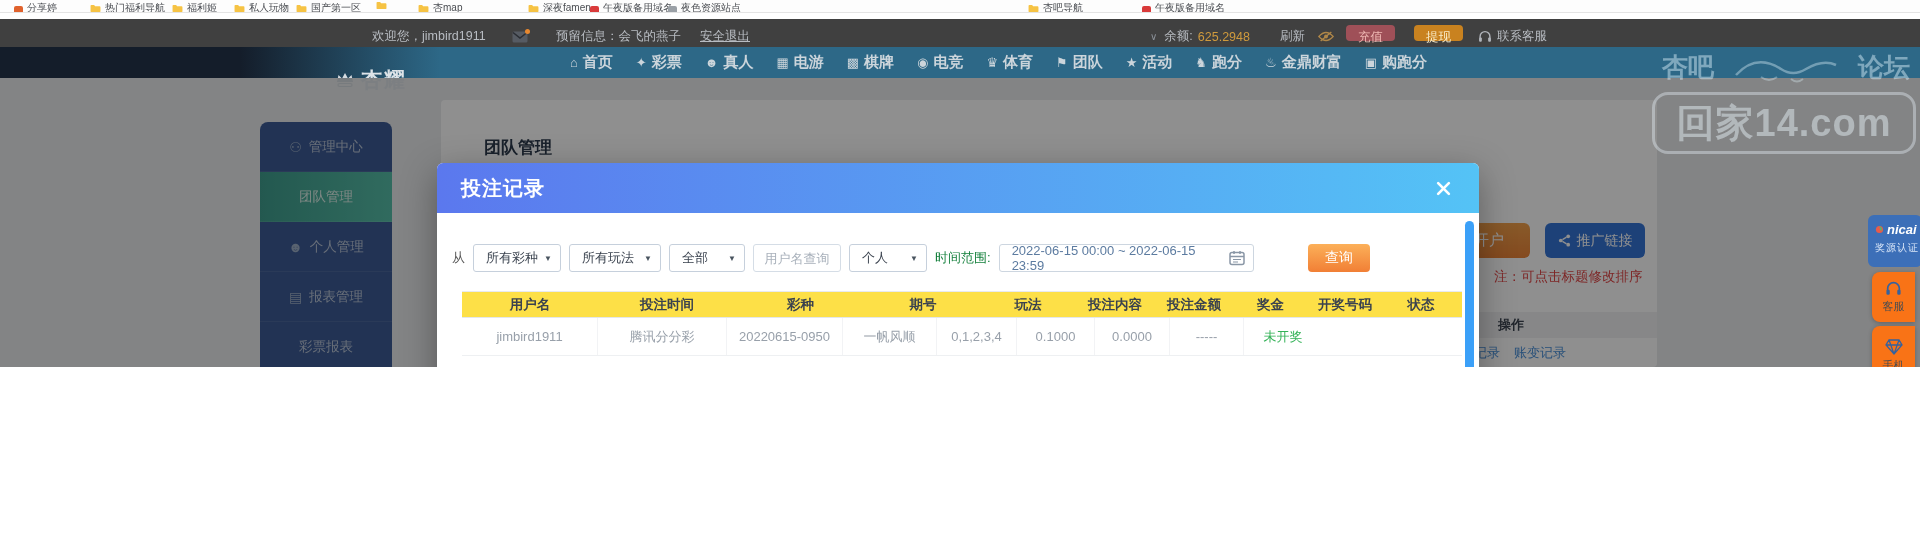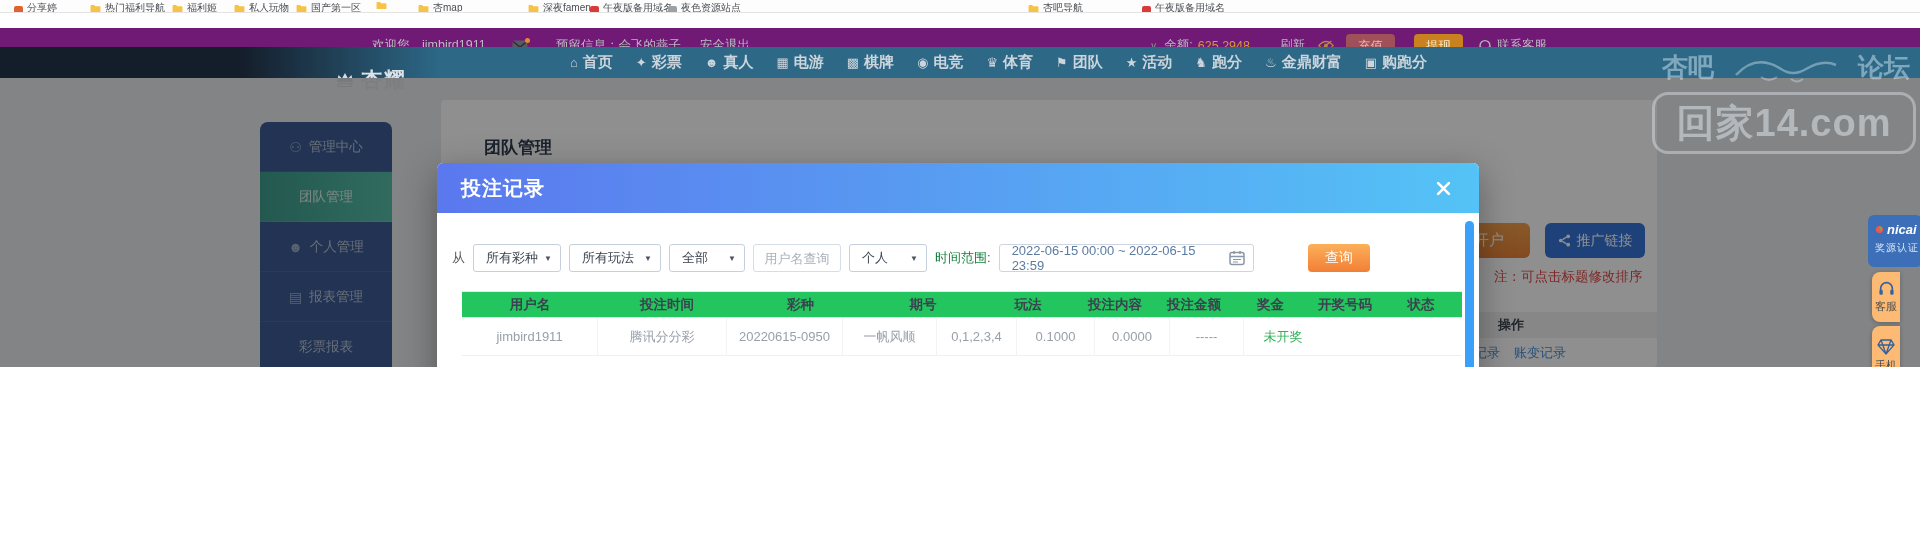--- a/index.html
+++ b/index.html
@@ -6,21 +6,21 @@
   #canvas{position:relative;width:1920px;height:548px;background:#ffffff;overflow:hidden;
     font-family:"Liberation Sans","DejaVu Sans",sans-serif;}
 
   
   #bookmarks-bar{position:absolute;top:0;left:0;width:100%;height:12px;background:#fdfdfd;
     border-bottom:1px solid #e4e4e4;overflow:hidden;z-index:5;}
   .bm-item{position:absolute;top:1px;display:flex;align-items:flex-end;gap:4px;font-size:10px;color:#4a4d52;white-space:nowrap;}
   .bm-site{width:9px;height:9px;border-radius:2px;flex:0 0 auto;}
 
   
-  #topbar{position:absolute;top:28px;left:0;width:100%;height:35px;background:#701a75;z-index:5;}
+  #topbar{position:absolute;top:19px;left:0;width:100%;height:35px;background:#404040;z-index:5;}
   #topbar .tb{position:absolute;top:0;height:35px;display:flex;align-items:center;gap:5px;
     font-size:12.5px;color:#b8bcc2;white-space:nowrap;}
   #logout-link{text-decoration:underline;cursor:pointer;}
   #balance-value{color:#cf9a3d;}
   #balance-caret{color:#8a9097;font-size:10px;margin-right:2px;}
   .tb-btn{border:none;border-radius:4px;height:16px;padding:4px 12px;font-size:12.5px;cursor:pointer;}
   #recharge-btn{background:#9f5058;color:#f0b9b4;}
   #withdraw-btn{background:#c9821f;color:#f9ecc9;}
   .env-wrap{position:relative;display:inline-block;width:16px;height:12px;}
   .env-dot{position:absolute;right:-2px;top:-2px;width:5px;height:5px;border-radius:50%;background:#e8882f;}
@@ -76,37 +76,37 @@
   .w1{width:88px}.w2{width:92px}.w3{width:76px}.w5{width:78px}
   #username-input{width:88px;height:28px;box-sizing:border-box;border:1px solid #d5dde6;border-radius:3px;
     font-size:13px;color:#333;text-align:center;font-family:inherit;}
   #username-input::placeholder{color:#a9b1bb;}
   #time-label{color:#15803d;}
   #date-input{width:255px;height:28px;box-sizing:border-box;border:1px solid #cdd6e0;border-radius:3px;
     display:flex;align-items:center;justify-content:space-between;padding:0 8px 0 12px;color:#5c7ba0;cursor:pointer;}
   #search-btn{position:absolute;left:871px;top:81px;width:62px;height:28px;border:none;border-radius:4px;
     background:linear-gradient(180deg,#fcb059,#f17f35);color:#fff;font-size:14px;cursor:pointer;}
   #bet-table{position:absolute;left:25px;top:128px;width:1000px;}
-  .t-head{display:flex;height:25px;background:#22c55e;border-top:1px solid #e8eaee;border-bottom:1px solid #e4e7ea;}
+  .t-head{display:flex;height:25px;background:#fde047;border-top:1px solid #e8eaee;border-bottom:1px solid #e4e7ea;}
   .t-head .t-cell{font-weight:bold;font-size:13.5px;color:#3a424e;}
   .t-row{display:flex;height:37px;border-bottom:1px solid #eef0f2;}
   .t-row .t-cell{font-size:13px;color:#98a0aa;border-right:1px solid #f2f3f5;}
   .t-row .t-cell:last-child{border-right:none;}
   .t-cell{display:flex;align-items:center;justify-content:center;box-sizing:border-box;overflow:hidden;white-space:nowrap;}
   .t-partial{height:14px;border-bottom:1px solid #f4f5f7;}
   #modal-scrollbar{position:absolute;left:1028px;top:58px;width:9px;height:160px;border-radius:5px;background:#3ba0f8;cursor:pointer;}
 
   
   #floating-panel{position:absolute;left:0;top:0;width:100%;height:100%;z-index:70;pointer-events:none;}
   #floating-panel>*{pointer-events:auto;}
   #fp-badge{position:absolute;left:1868px;top:137px;width:54px;height:52px;background:#3c6fb8;border-radius:6px;
     box-sizing:border-box;padding:7px 0 0 7px;cursor:pointer;}
   #fp-badge-title{display:flex;align-items:center;gap:3px;color:#fff;font-weight:bold;font-size:13px;font-style:italic;}
   #fp-badge-sub{margin-top:4px;font-size:10px;color:#d9e6f8;letter-spacing:1px;}
-  .fp-card{position:absolute;left:1872px;width:28px;background:#fdba74;border-radius:8px 0 0 8px;
+  .fp-card{position:absolute;left:1872px;width:43px;background:#f97316;border-radius:8px 0 0 8px;
     display:flex;flex-direction:column;align-items:center;justify-content:center;gap:3px;cursor:pointer;
     box-shadow:0 1px 4px rgba(0,0,0,.25);}
   #fp-service{top:194px;height:50px;}
   #fp-mobile{top:248px;height:60px;}
   .fp-label{font-size:11px;color:#474c52;}
 
   
   #watermark{position:absolute;left:0;top:0;width:100%;height:100%;z-index:80;pointer-events:none;}
   #wm-line1{position:absolute;top:50px;left:1662px;width:248px;display:flex;align-items:center;justify-content:space-between;
     font-size:26px;font-weight:bold;color:rgba(218,238,248,0.48);}

